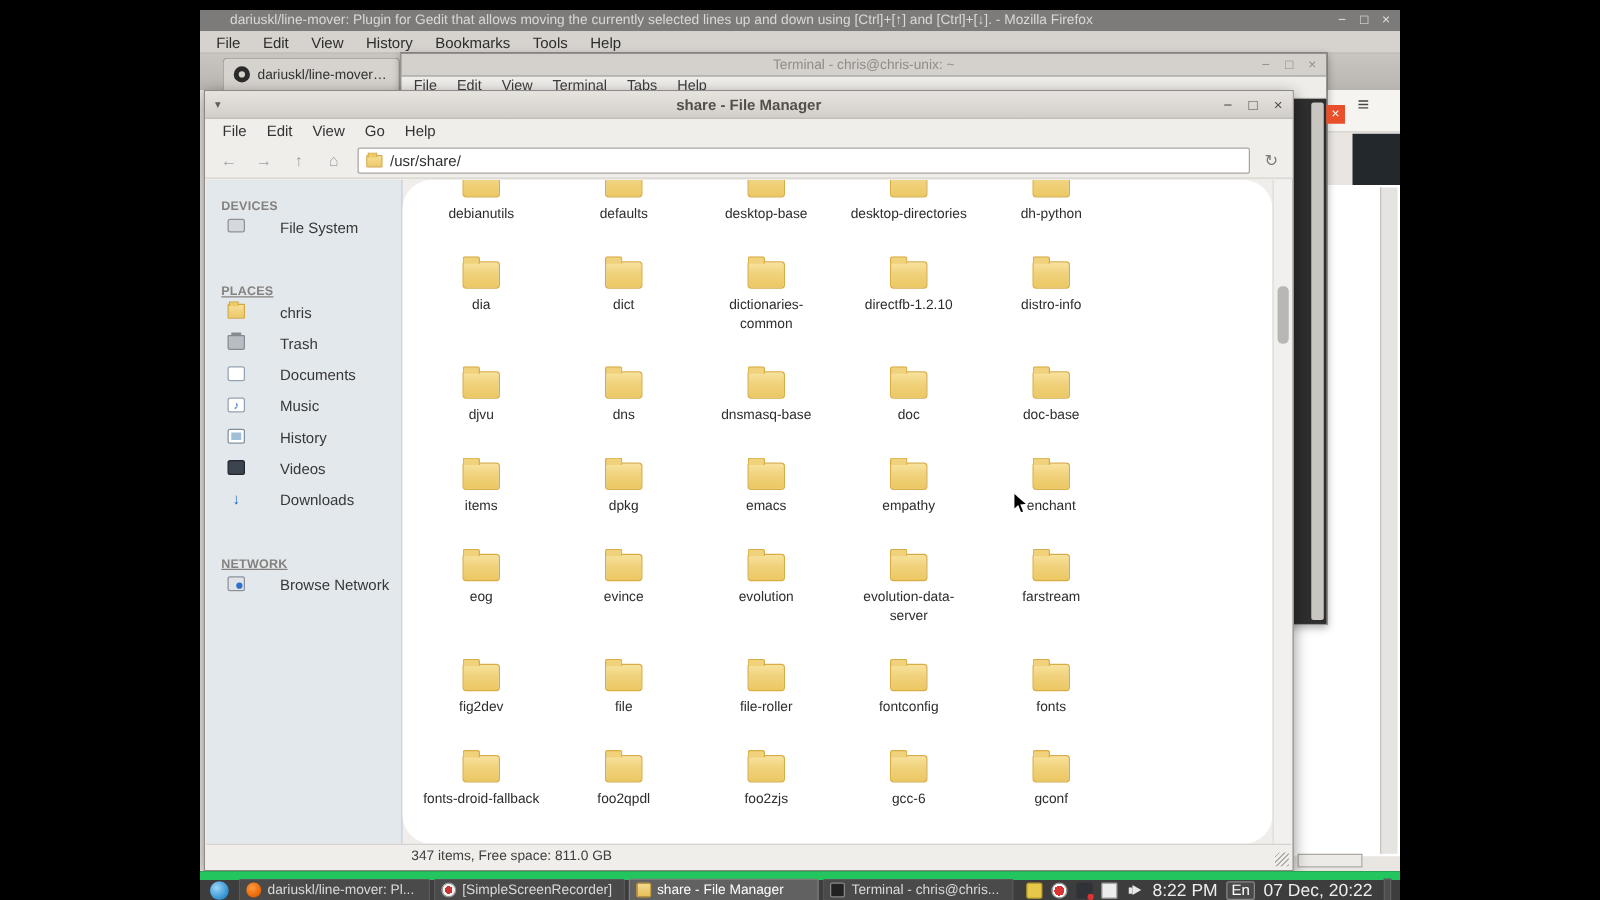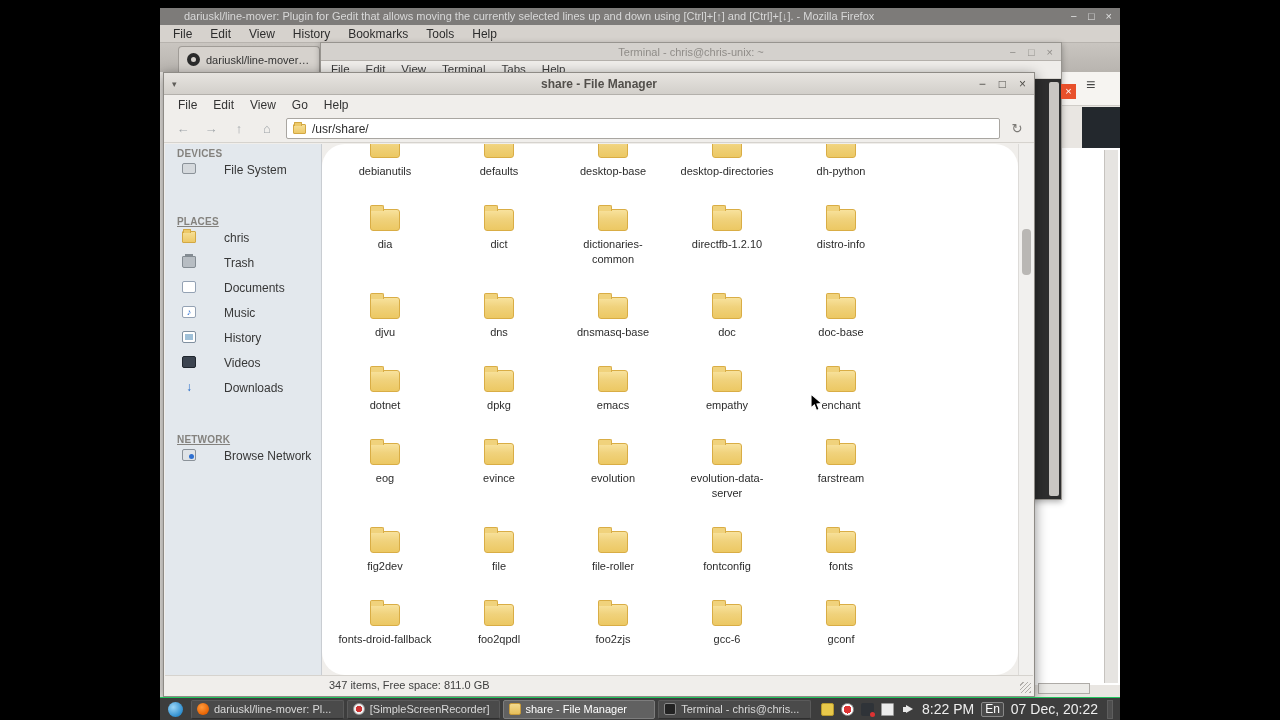--- a/index.html
+++ b/index.html
@@ -60,21 +60,21 @@
                 background:#f0eeeb; border-bottom:1px solid #d6d3ce; }
   .tool-btn { width:26px; height:22px; display:flex; align-items:center; justify-content:center;
               font-size:13px; color:#a0a5a9; border-radius:3px; }
   .path-field { flex:1; height:21px; background:#fff; border:1px solid #a9a6a1; border-radius:2px;
                 display:flex; align-items:center; padding:0 6px; gap:6px; margin:0 4px; }
   .path-text { font-size:12px; color:#2f2f2f; }
   .refresh-btn { width:22px; height:22px; color:#7c7a76; font-size:13px; display:flex; align-items:center; justify-content:center; }
 
   .fm-body { position:absolute; left:1px; right:1px; top:71px; bottom:21px; }
   .fm-sidebar { position:absolute; left:0; top:0; bottom:0; width:157px; background:#e3e8ed;
-                border-right:1px solid #c9cdd2; overflow:hidden; }
+                border-right:1px solid #c9cdd2; padding-top:12px; overflow:hidden; }
   .sb-header { font-size:10px; font-weight:bold; color:#84827e; padding:4px 0 4px 12px; letter-spacing:.2px; }
   .sb-header.gap { margin-top:24px;text-decoration:underline; }
   .sb-item { display:flex; align-items:flex-start; height:25px; padding-left:17px; font-size:12px; color:#373737;gap:20px; }
   .si { width:14px; height:12px; flex:none; margin-right:8px; border-radius:2px; position:relative; }
   .si-drive { background:#d5d9dd; border:1px solid #8b9299; height:11px; }
   .si-folder { background:linear-gradient(#f6df97,#edc968); border:1px solid #d3a843; border-radius:1px; }
   .si-folder::before { content:""; position:absolute; top:-3px; left:0; width:6px; height:3px;
                        background:#edc968; border:1px solid #d3a843; border-bottom:none; border-radius:1px 1px 0 0; }
   .si-desktop { background:#35a3dc; border:1px solid #1d7fb0; }
   .si-trash { background:#b7bdc3; border:1px solid #848c93; border-radius:1px 1px 2px 2px; }
@@ -103,21 +103,21 @@
   .fm-scrollbar { position:absolute; right:0; top:0; bottom:0; width:15px; background:#f1f0ee; border-left:1px solid #dddbd8; }
   .fm-thumb { position:absolute; left:3px; width:9px; top:85px; height:46px; background:#b9b7b4; border-radius:4px; }
 
   .fm-status { position:absolute; left:1px; right:1px; bottom:1px; height:20px; background:#f0eeeb;
                border-top:1px solid #d6d3ce; font-size:11px; color:#3e3e3e; line-height:19px; padding-left:164px; }
   .fm-grip { position:absolute; right:2px; bottom:2px; width:11px; height:11px;
              background:repeating-linear-gradient(135deg,transparent 0 2px,#b0ada9 2px 3px); }
 
   
   .taskbar { position:absolute; left:0; bottom:0; width:960px; height:23px; background:#3d3d3d;
-             border-top:1px solid #22c55e; display:flex; align-items:center; z-index:8; padding:0 3px; gap:4px; }
+             border-top:7px solid #22c55e; display:flex; align-items:center; z-index:8; padding:0 3px; gap:4px; }
   .tb-menu-btn { width:24px; height:19px; display:flex; align-items:center; justify-content:center; }
   .tb-menu-icon { width:15px; height:15px; border-radius:50%; background:radial-gradient(circle at 35% 35%,#9bd6f7,#2f8fd0 70%); }
   .tb-buttons { display:flex; gap:3px; flex:0 0 620px; }
   .tb-btn { flex:1; height:19px; background:#4a4a4a; border:1px solid #5a5a5a; border-bottom-color:#2f2f2f;
             border-radius:2px; display:flex; align-items:center; gap:5px; padding:0 5px; min-width:0; }
   .tb-btn.active { background:#616161; border-color:#7d7d7d; }
   .tb-btn-label { font-size:11px; color:#d9d9d9; white-space:nowrap; overflow:hidden; text-overflow:ellipsis; }
   .tb-btn.active .tb-btn-label { color:#fff; }
   .ti { width:12px; height:12px; flex:none; border-radius:2px; }
   .ti-firefox { border-radius:50%; background:radial-gradient(circle at 40% 35%,#ff9a3c,#e66000 75%); }
@@ -351,21 +351,21 @@
               <span class="cell-label">doc</span>
             </div>
 
             <div class="cell">
               <span class="folder-icon"></span>
               <span class="cell-label">doc-base</span>
             </div>
 
             <div class="cell">
               <span class="folder-icon"></span>
-              <span class="cell-label">dotnet</span>
+              <span class="cell-label">items</span>
             </div>
 
             <div class="cell">
               <span class="folder-icon"></span>
               <span class="cell-label">dpkg</span>
             </div>
 
             <div class="cell">
               <span class="folder-icon"></span>
               <span class="cell-label">emacs</span>

